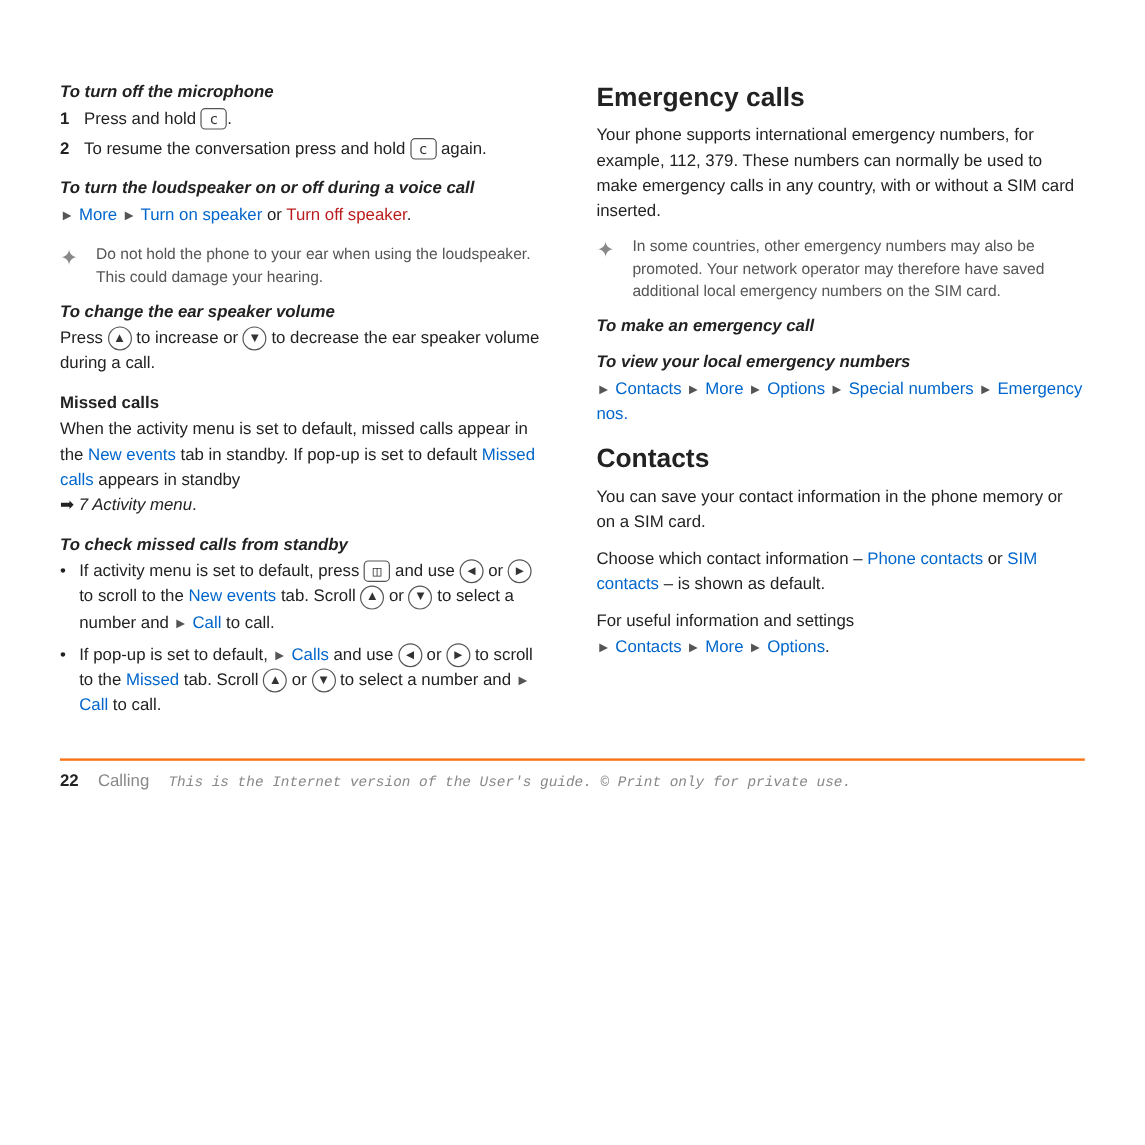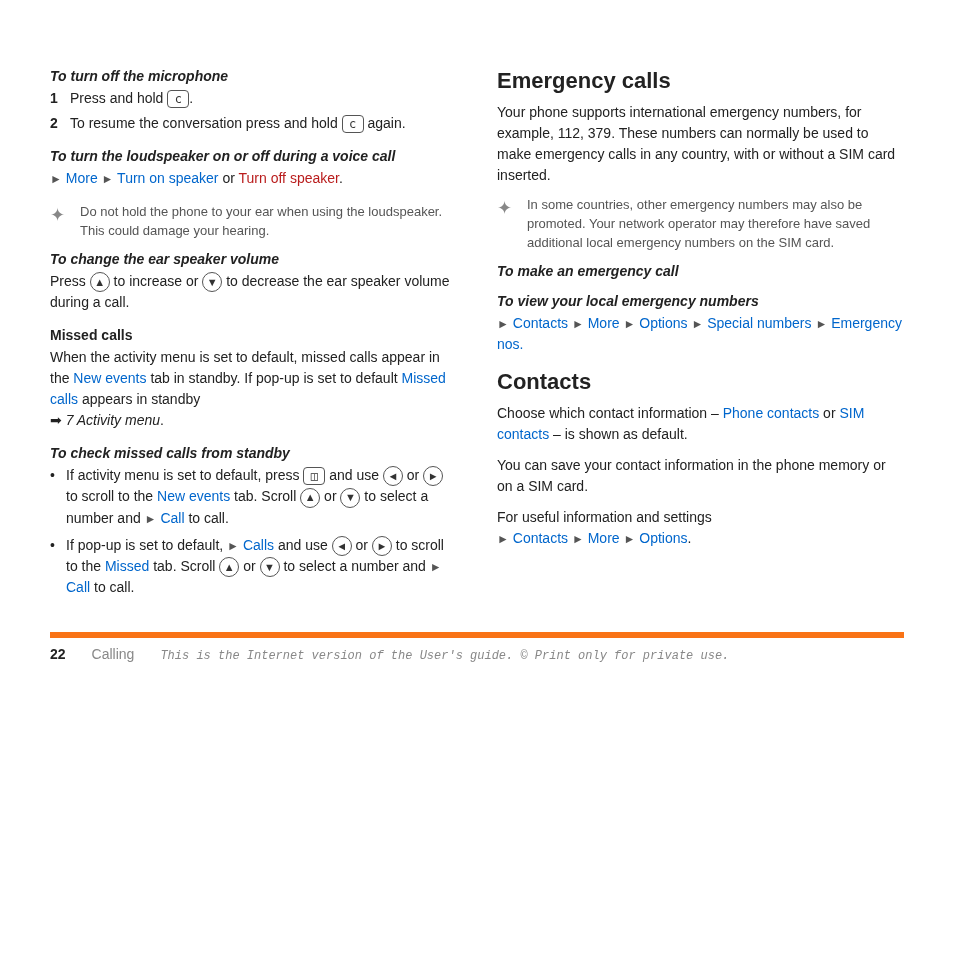--- a/index.html
+++ b/index.html
@@ -112,26 +112,26 @@
       display: flex;
       gap: 6px;
       margin-bottom: 6px;
       line-height: 1.5;
     }
     .bullet-dot {
       min-width: 10px;
       font-size: 14px;
     }
     .footer {
-      border-top: 6px solid #f97316;
+      border-top: 2px solid #f97316;
       margin-top: 20px;
       padding-top: 8px;
       display: flex;
       align-items: baseline;
-      gap: 26px;
+      gap: 16px;
     }
     .footer-page {
       font-weight: bold;
       font-size: 14px;
     }
     .footer-section {
       color: #888;
       font-size: 14px;
     }
     .footer-note {
@@ -254,28 +254,28 @@
           <span class="arrow-icon"> ►</span>
           <span class="blue"> Special numbers</span>
           <span class="arrow-icon"> ►</span>
           <span class="blue"> Emergency nos.</span>
         </p>
       </div>
     </div>
 
     <div class="section-block">
       <h2 class="section-heading">Contacts</h2>
+      <p>You can save your contact information in the phone memory or on a SIM card.</p>
       <p>
         Choose which contact information –
         <span class="blue">Phone contacts</span>
         or
         <span class="blue">SIM contacts</span>
         – is shown as default.
       </p>
-      <p>You can save your contact information in the phone memory or on a SIM card.</p>
       <p>
         For useful information and settings<br>
         <span class="arrow-icon">►</span>
         <span class="blue"> Contacts</span>
         <span class="arrow-icon"> ►</span>
         <span class="blue"> More</span>
         <span class="arrow-icon"> ►</span>
         <span class="blue"> Options</span>.
       </p>
     </div>

